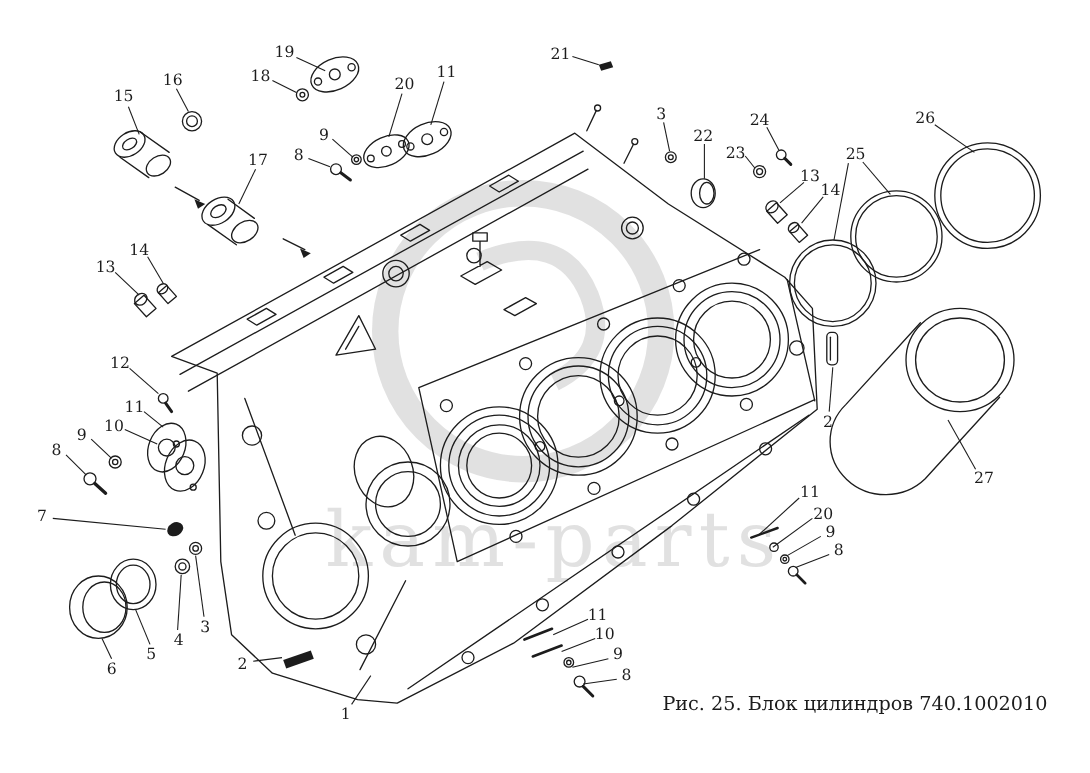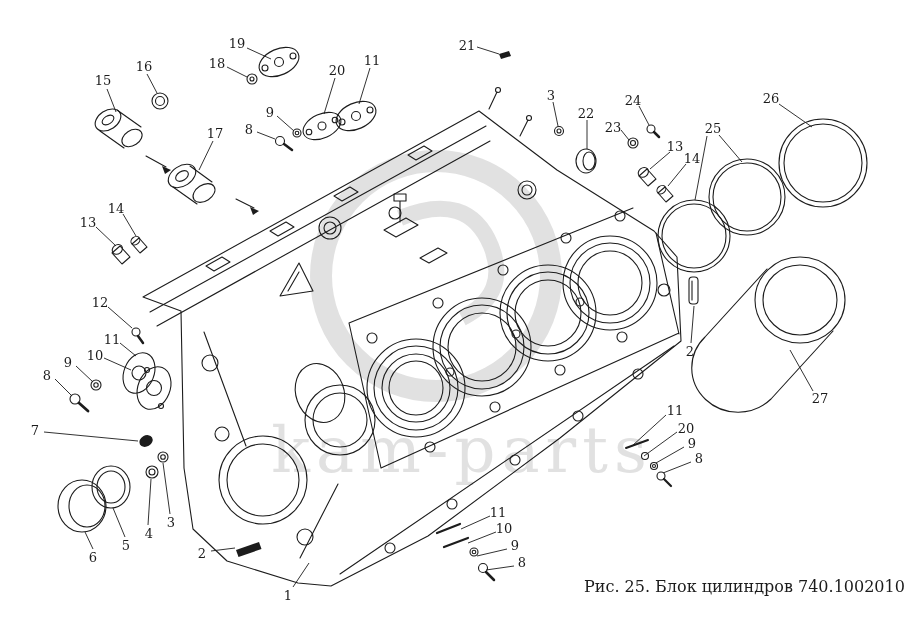--- a/index.html
+++ b/index.html
@@ -1,17 +1,17 @@
 <!DOCTYPE html>
 <html style="--ink: #1c1c1c; --watermark: #c9c9c9; --background: #ffffff;"><head>
 <meta charset="utf-8">
 <style>
   html,body{margin:0;padding:0;background:#fff;}
   .page{position:relative;width:908px;height:644px;background:var(--background,#fff);overflow:hidden;font-family:"DejaVu Serif",serif;}
-  .caption{position:absolute;left:584px;top:577px;font-size:16px;color:var(--ink,#1c1c1c);white-space:nowrap;}
+  .caption{position:absolute;left:552px;top:577px;font-size:16px;color:var(--ink,#1c1c1c);white-space:nowrap;}
   svg{position:absolute;left:0;top:0;}
   .art{stroke:var(--ink,#1c1c1c);stroke-width:1.1;fill:none;stroke-linejoin:round;stroke-linecap:round;}
   .art .fill-dark{fill:var(--ink,#1c1c1c);stroke:none;}
   .part-num{font-family:"DejaVu Serif",serif;font-size:13px;fill:var(--ink,#1c1c1c);}
   .leader{stroke:var(--ink,#1c1c1c);stroke-width:0.9;}
   .wm-ring{stroke:var(--watermark,#c9c9c9);fill:none;}
   .wm-text{font-family:"DejaVu Serif",serif;font-size:64px;letter-spacing:6px;fill:var(--watermark,#c9c9c9);text-anchor:middle;}
 </style>
 </head>
 <body>

